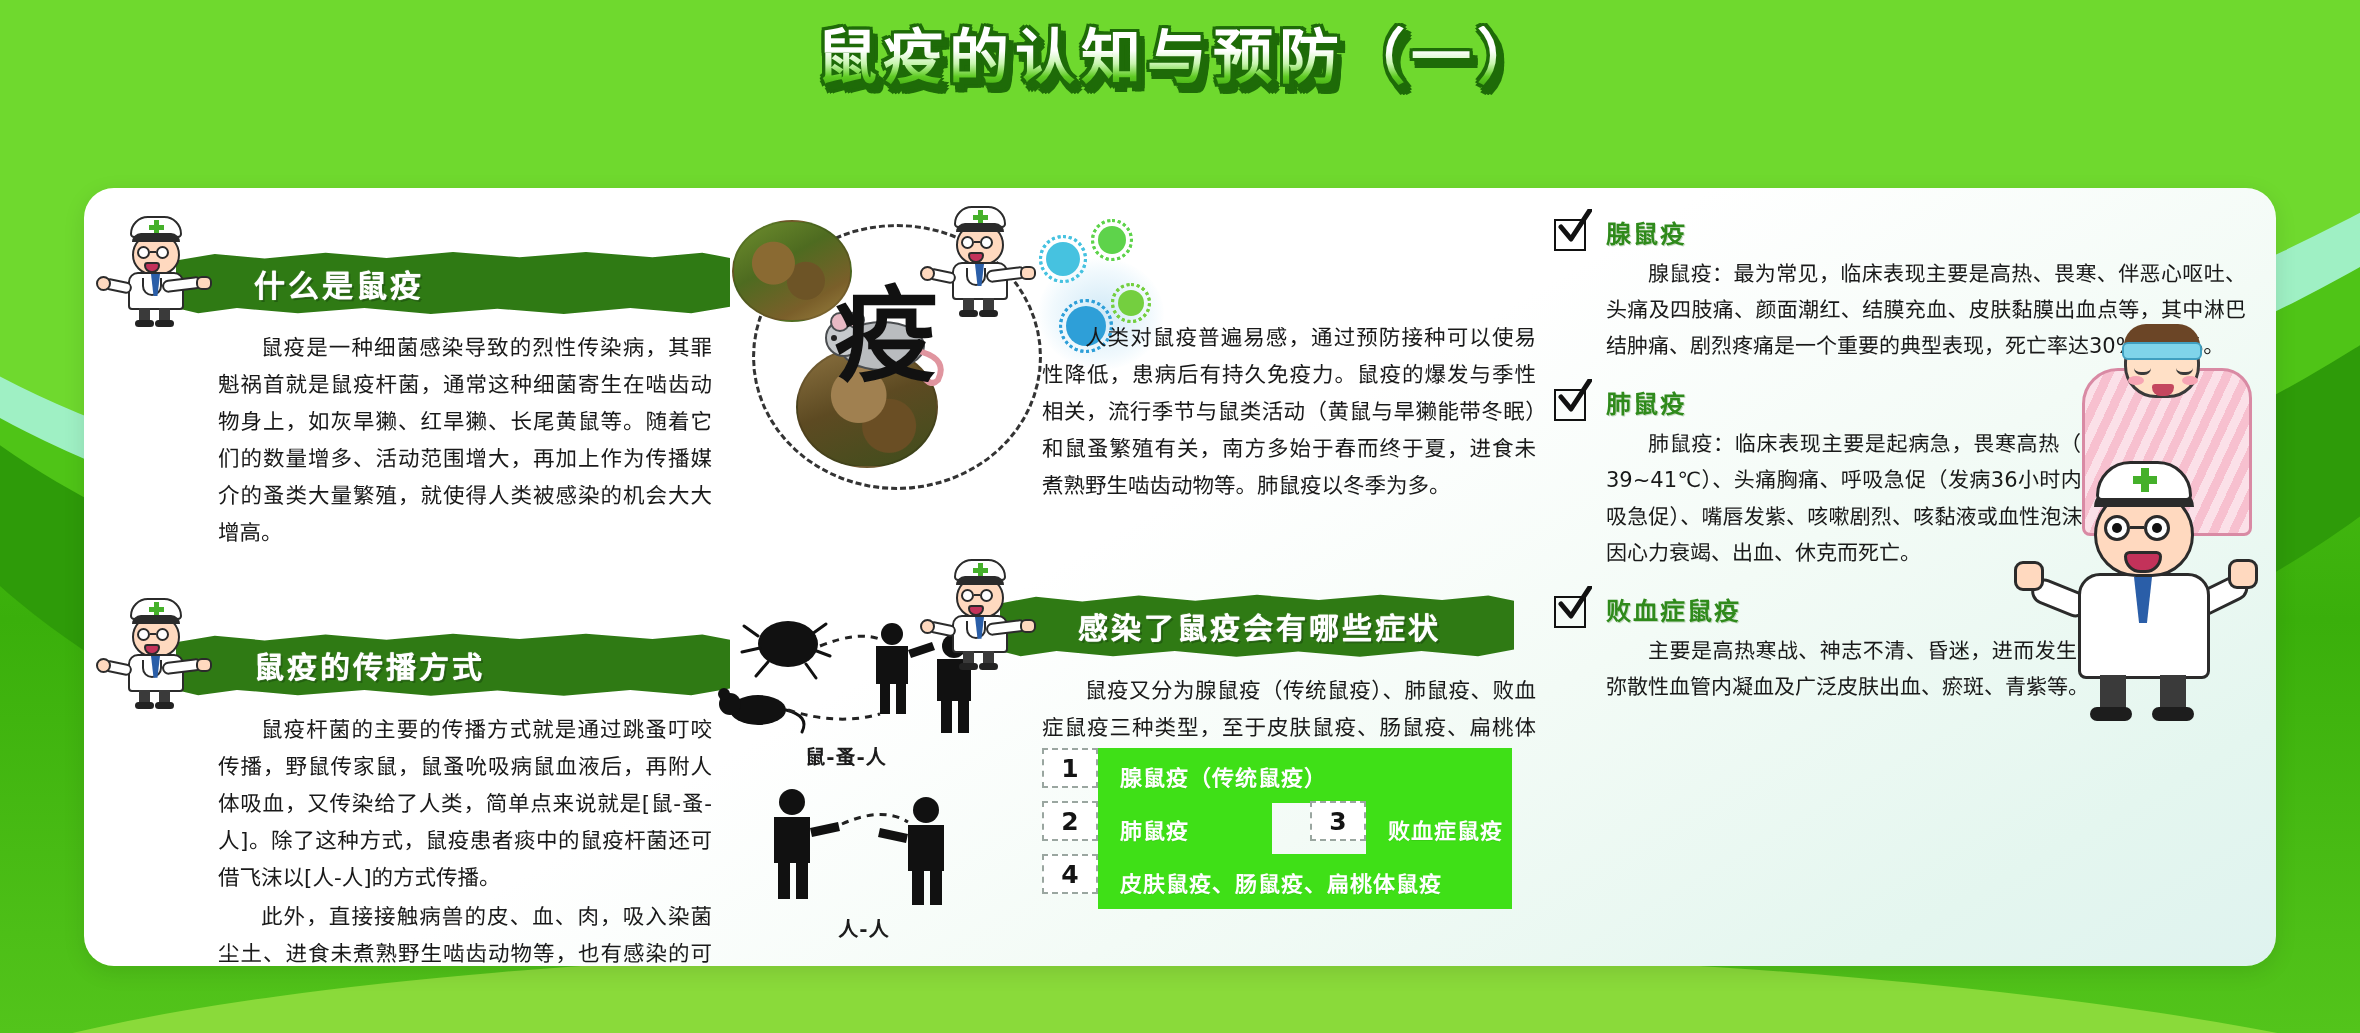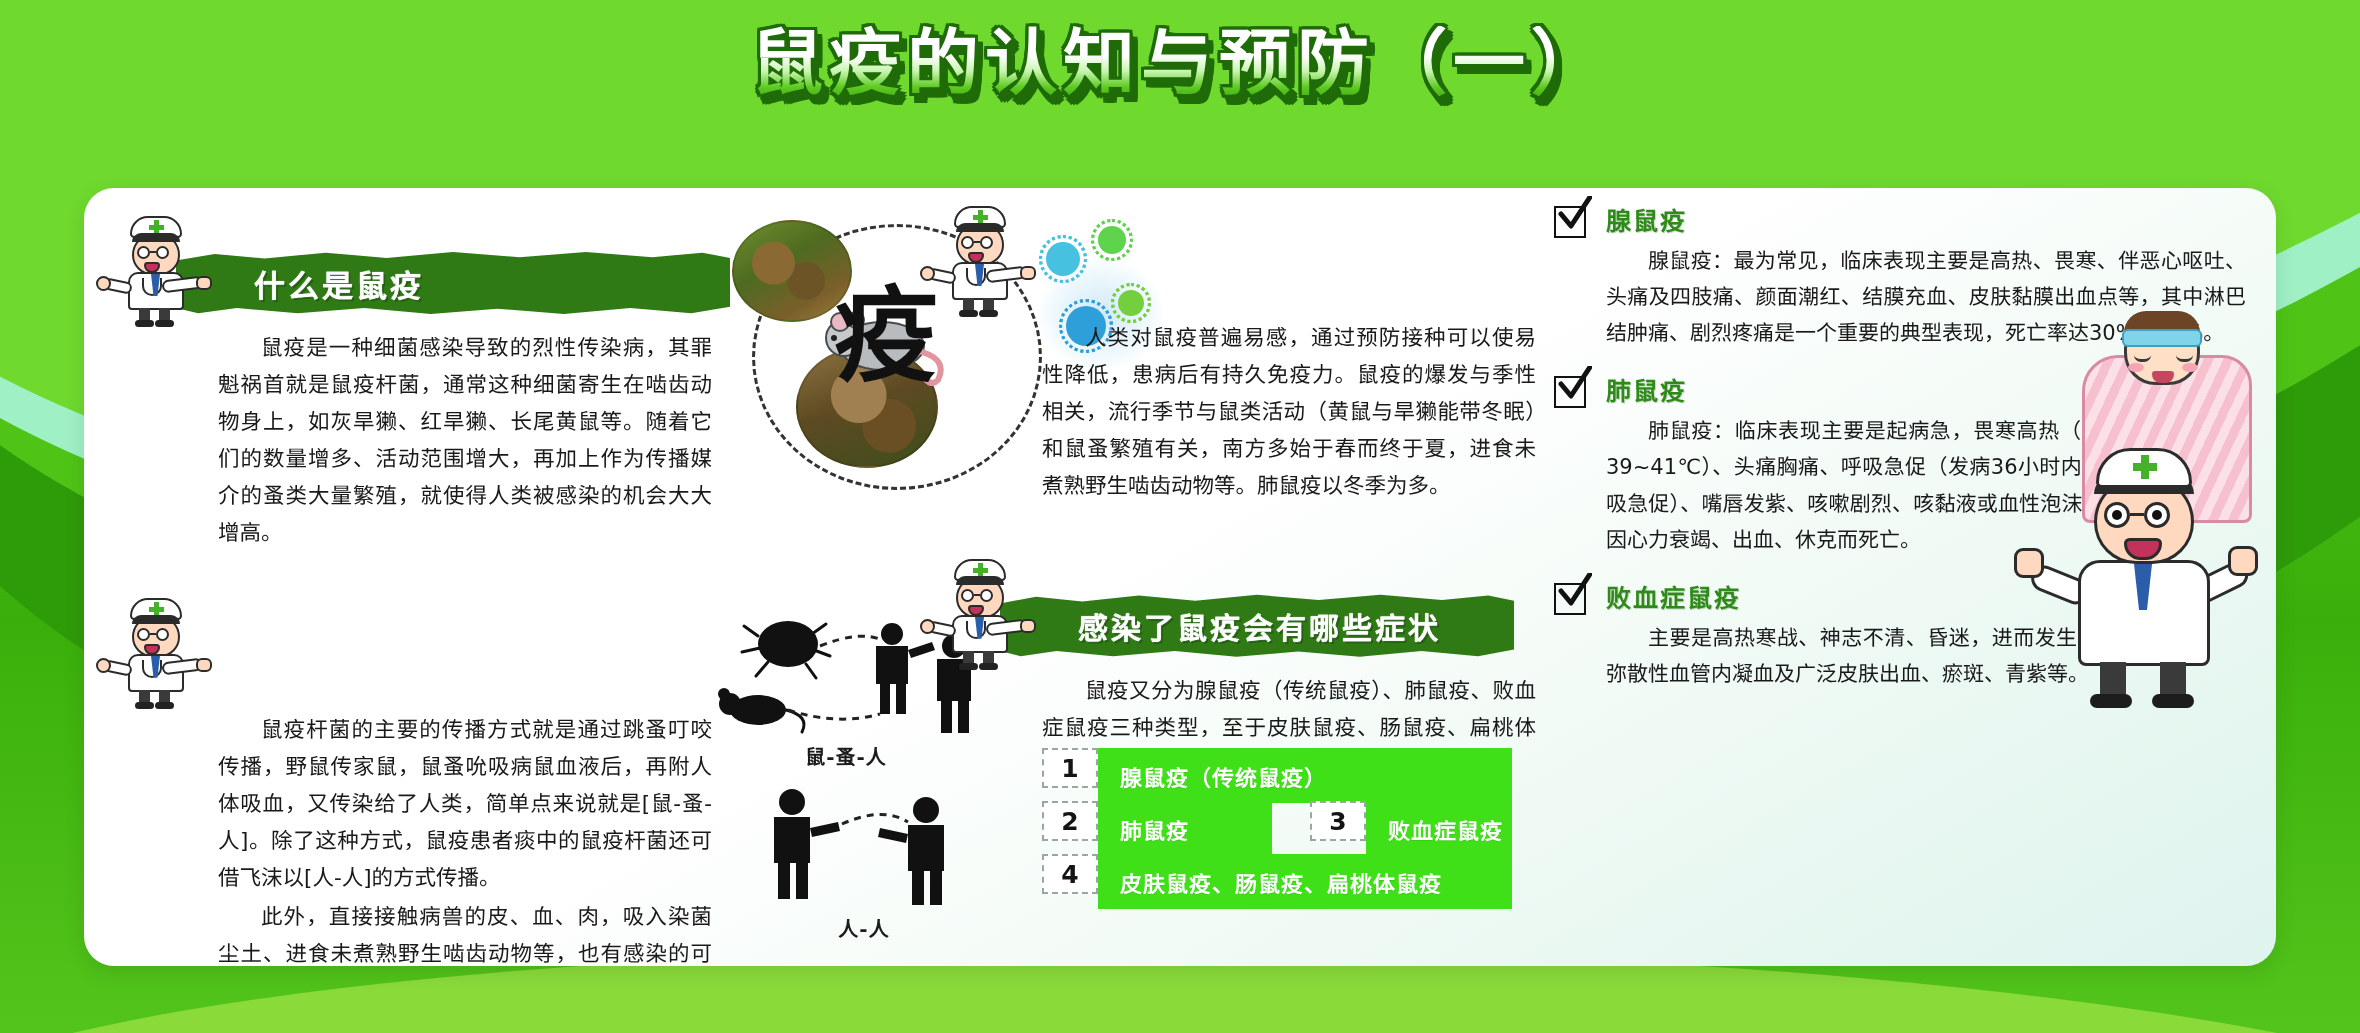--- a/index.html
+++ b/index.html
@@ -48,23 +48,23 @@
     transform: rotate(2.1deg); opacity: .85;
   }
 
   
   .title-wrap {
     position: absolute; top: 26px; left: 0; width: 100%;
     text-align: center; z-index: 6;
   }
   .poster-title {
     display: inline-block;
-    font-family: Liberation Serif, serif;
+    font-family: Liberation Sans, sans-serif;
     font-weight: 900;
-    font-size: 72px;
+    font-size: 60px;
     letter-spacing: 6px;
     line-height: 1.08;
     color: #ffffff;
     background: linear-gradient(180deg,#ffffff 0%,#ffffff 38%,#c8f5b0 58%,#5ecb22 78%,#3aa010 100%);
     -webkit-background-clip: text; background-clip: text;
     -webkit-text-fill-color: transparent;
     text-shadow: none;
     filter: drop-shadow(5px 7px 0px #1e6b08) drop-shadow(-3px 0 0 #1e6b08)
             drop-shadow(0 -3px 0 #1e6b08) drop-shadow(3px 0 0 #1e6b08)
             drop-shadow(0 3px 0 #1e6b08);
@@ -410,20 +410,23 @@
             <div class="arm"></div>
                 <div class="hand"></div>
             <div class="arm-l"></div>
                 <div class="hand-l"></div>
             <div class="leg leg-l"></div>
                 <div class="leg leg-r"></div>
             <div class="shoe shoe-l"></div>
                 <div class="shoe shoe-r"></div>
           </div>
         </div>
+        <div class="ribbon ribbon-wide">
+          <span class="ribbon-text">鼠疫的传播方式</span>
+        </div>
       </div>
       <p class="para">鼠疫杆菌的主要的传播方式就是通过跳蚤叮咬传播，野鼠传家鼠，鼠蚤吮吸病鼠血液后，再附人体吸血，又传染给了人类，简单点来说就是[鼠-蚤-人]。除了这种方式，鼠疫患者痰中的鼠疫杆菌还可借飞沫以[人-人]的方式传播。</p>
       <p class="para">此外，直接接触病兽的皮、血、肉，吸入染菌尘土、进食未煮熟野生啮齿动物等，也有感染的可能。</p>
     </div>
 
   </div>
 
   <div class="virus-illus" style="left:610px; top:10px;">
     <div class="dashed-ring"></div>
     <div class="photo-circ photo-marmot"></div>
@@ -571,21 +574,21 @@
         <div class="numbar numbar-full">败血症鼠疫</div>
       </div>
       <div class="numrow">
         <div class="numbox">4</div>
         <div class="numbar numbar-full">皮肤鼠疫、肠鼠疫、扁桃体鼠疫</div>
       </div>
     </div>
 
   </div>
 
-  <div class="col col-right" style="left:1470px; width:700px; top:9px;">
+  <div class="col col-right" style="left:1470px; width:700px; top:22px;">
 
     <div class="check-block">
       <div class="check-head">
         <span class="checkbox-ico">
           <span class="cbox"></span>
           <svg class="cmark" viewBox="0 0 34 36" aria-hidden="true">
             <path d="M3 18 L13 30 L32 1" fill="none" stroke="#111" stroke-width="5" stroke-linecap="round" stroke-linejoin="round"></path>
           </svg>
         </span>
         <span class="check-title">腺鼠疫</span>

